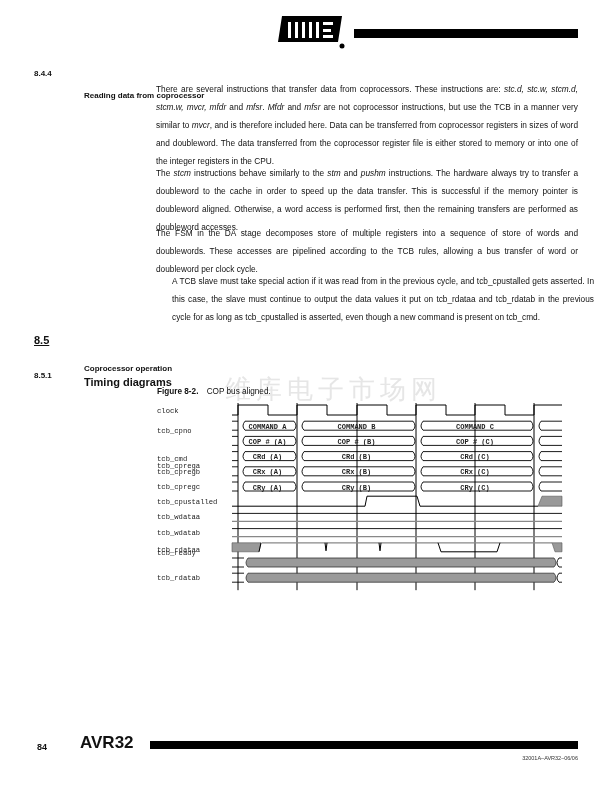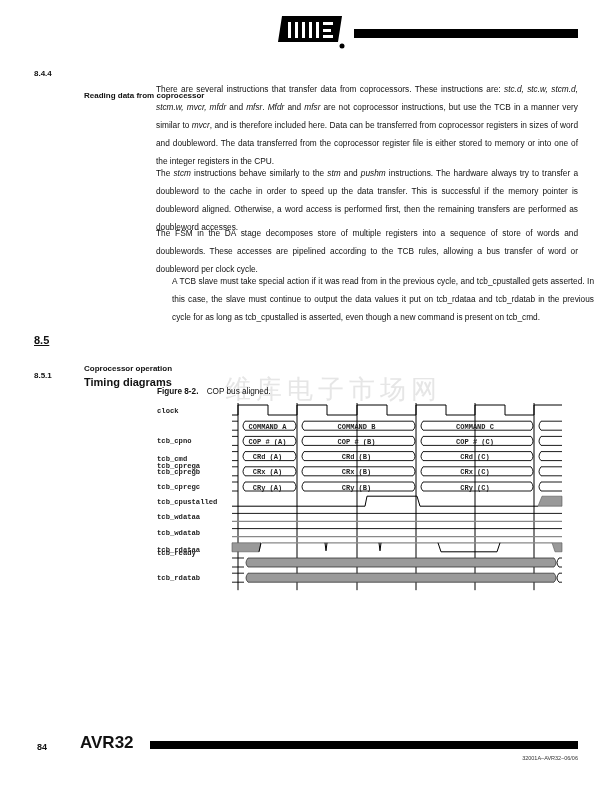--- a/index.html
+++ b/index.html
@@ -9,21 +9,21 @@
   .hdr-bar{left:354px;top:29px;width:224px;height:9px;background:#000;}
   .secnum{font-weight:bold;font-size:8px;text-align:center;}
   .sectitle{font-weight:bold;font-size:8px;}
   .para{left:156px;width:422px;font-size:8.3px;line-height:18px;text-align:justify;}
   .para i{font-style:italic;}
   .h2num{font-weight:bold;font-size:11px;text-decoration:underline;}
   .h2title{font-weight:bold;font-size:11px;}
   .caption{font-size:8.2px;}
   .caption b{font-weight:bold;}
   .watermark{left:225px;top:372px;font-size:26px;color:#e6e6e6;letter-spacing:5px;font-family:Liberation Mono, monospace;}
-  .sig-label{position:absolute;left:157px;font-family:"Liberation Mono",monospace;font-size:7.2px;font-weight:bold;color:#222;}
+  .sig-label{position:absolute;left:157px;font-family:"Liberation Mono",monospace;font-size:7.2px;font-weight:normal;color:#222;}
   svg text{font-family:"Liberation Mono",monospace;font-weight:bold;font-size:7px;fill:#222;}
   .footer-num{left:37px;top:742px;font-size:9px;font-weight:bold;}
   .footer-title{left:80px;top:733px;font-size:17px;font-weight:bold;}
   .footer-bar{left:150px;top:741px;width:428px;height:8px;background:#000;}
   .docid{left:470px;top:755px;width:108px;text-align:right;font-size:5.5px;color:#333;}
 </style>
 </head>
 <body>
 
 <div class="abs logo">
@@ -61,21 +61,21 @@
 <div class="abs watermark">维库电子市场网</div>
 
 <div class="abs caption" style="left:157px;top:387px;">
   <b>Figure 8-2.</b>
   <span style="margin-left:6px;">COP bus aligned.</span>
 </div>
 
 <div id="sig-labels">
     <div class="sig-label" style="top: 407px;">clock</div>
     <div class="sig-label" style="top: 422.2px; margin-top: 33px;">tcb_cmd</div>
-    <div class="sig-label" style="top: 437px; text-align: right;">tcb_cpno</div>
+    <div class="sig-label" style="top: 427px; text-align: right;">tcb_cpno</div>
     <div class="sig-label" style="top: 462px;">tcb_cprega</div>
     <div class="sig-label" style="top: 467.8px;">tcb_cpregb</div>
     <div class="sig-label" style="top: 483px; text-align: center;">tcb_cpregc</div>
     <div class="sig-label" style="top: 498.2px;">tcb_cpustalled</div>
     <div class="sig-label" style="top: 513.4px;">tcb_wdataa</div>
     <div class="sig-label" style="top: 528.6px;">tcb_wdatab</div>
     <div class="sig-label" style="top: 549px;">tcb_ready</div>
     <div class="sig-label" style="top: 546px;">tcb_rdataa</div>
     <div class="sig-label" style="top: 574.2px;">tcb_rdatab</div>
   </div>

